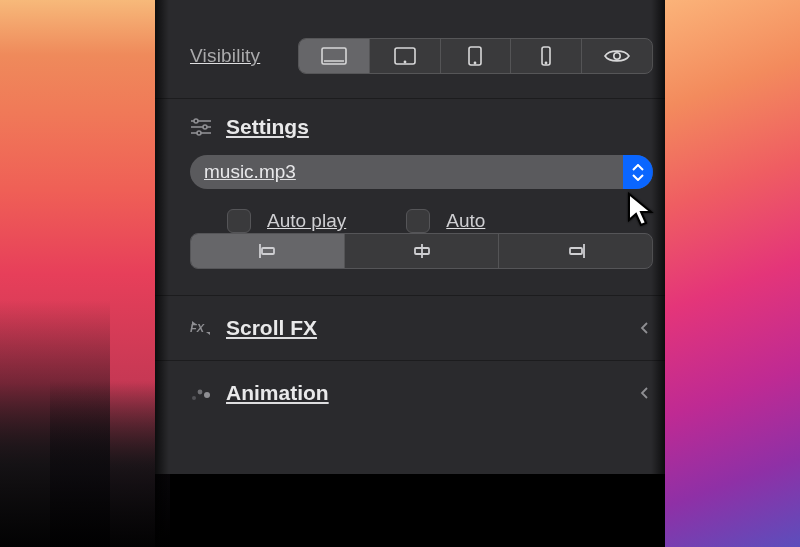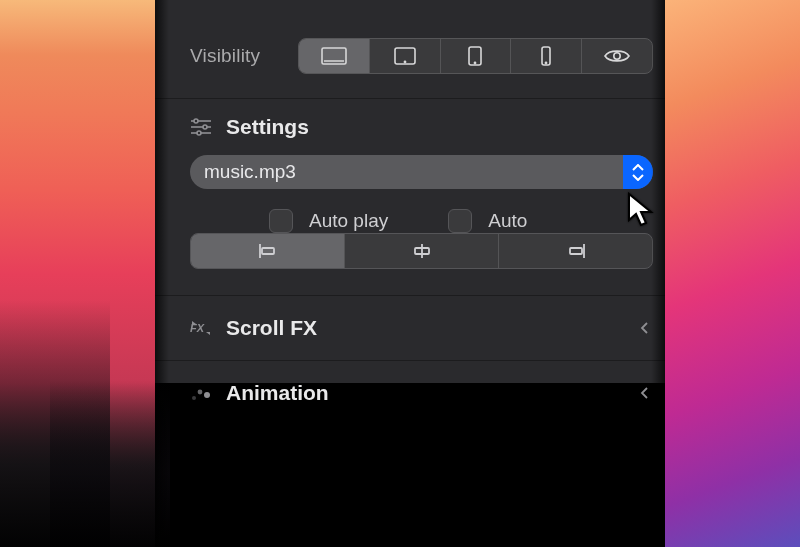--- a/index.html
+++ b/index.html
@@ -7,21 +7,21 @@
   .stage { position: relative; width: 800px; height: 547px; background: #000; }
   
   .left-strip { position:absolute; left:0; top:0; width:155px; height:547px; background: linear-gradient(180deg,#f7b97a 0%, #ef8a5b 10%, #f07a58 20%, #ef5f56 35%, #e73f5a 50%, #c63854 70%, #3b2b2f 85%, #171518 100%); }
   .left-overlay1 { position:absolute; left:-10px; top:300px; width:120px; height:247px; background:linear-gradient(180deg, rgba(30,28,30,0) 0%, rgba(15,15,18,0.8) 60%, rgba(0,0,0,0.9) 100%); }
   .left-overlay2 { position:absolute; left:50px; top:380px; width:120px; height:170px; background:linear-gradient(180deg, rgba(35,30,38,0) 0%, rgba(10,8,12,0.7) 55%, rgba(0,0,0,0.9) 100%); }
   
   .right-strip { position:absolute; left:665px; top:0; width:135px; height:547px;
     background: linear-gradient(160deg, #fbb379 0%, #f38b5d 18%, #ef5d62 35%, #e43579 52%, #bf2a93 70%, #8f30a6 85%, #5c4ebc 100%);
   }
   
-  .panel { position:absolute; left:155px; top:0; width:510px; height:383px; background:#2a2a2d; color:#dedee0; }
+  .panel { position:absolute; left:155px; top:0; width:510px; height:474px; background:#2a2a2d; color:#dedee0;text-decoration:underline; }
   .shadow-left { position:absolute; left:155px; top:0; width:14px; height:547px; background:linear-gradient(90deg, rgba(0,0,0,0.7), rgba(0,0,0,0)); pointer-events:none;}
   .shadow-right{ position:absolute; left:651px; top:0; width:14px; height:547px; background:linear-gradient(270deg, rgba(0,0,0,0.7), rgba(0,0,0,0)); pointer-events:none;}
 
   .section-divider { border-top:1px solid #1c1c1e; margin:0; }
 
   
   .row { display:flex; align-items:center; padding-left:35px; padding-right:12px; }
   .label { width:108px; color:#aaaaac; font-size:19px; letter-spacing:0.2px; }
   .section-head { display:flex; align-items:center; padding:16px 16px 12px 35px; font-size:21px; font-weight:600; color:#e9e9ea; }
   .section-head .lead-icon { margin-right:14px; width:22px; height:22px; flex:0 0 22px; display:flex; align-items:center; justify-content:flex-start; color:#8f8f93; }
@@ -33,21 +33,21 @@
   .seg .cell:last-child { border-right:none; }
   .seg .cell.active { background:#666669; }
 
   
   .dropdown { flex:1; height:34px; display:flex; align-items:center; background:#5a5a5d; border-radius:17px; overflow:hidden; cursor:pointer; position:relative; }
   .dropdown .dd-text { padding-left:14px; font-size:19px; color:#e8e8ea; flex:1; }
   .dropdown .stepper { width:30px; height:34px; background:#0a66ff; display:flex; flex-direction:column; align-items:center; justify-content:center; gap:1px; }
   .dropdown .stepper svg { display:block; }
 
   
-  .checks { padding-left:114px; }
+  .checks { padding-left:72px; }
   .check-line { display:flex; align-items:center; gap:16px; margin-top:20px; }
   .cbox { width:24px; height:24px; border-radius:6px; background:#3a3a3c; border:1px solid #555558; flex:0 0 24px; display:flex; align-items:center; justify-content:center; cursor:pointer; }
   .cbox.checked { background:#0a66ff; border-color:#0a66ff; }
   .clabel { font-size:19px; color:#cfcfd2; }
 
   
   .seg-align { display:flex; height:36px; flex:1; border-radius:8px; overflow:hidden; border:1px solid #555558; background:#3a3a3c; }
   .seg-align .cell { flex:1 1 0; display:flex; align-items:center; justify-content:center; color:#cfcfd2; border-right:1px solid #545456; cursor:pointer; }
   .seg-align .cell:last-child{ border-right:none;}
   .seg-align .cell.active{ background:#666669;}

